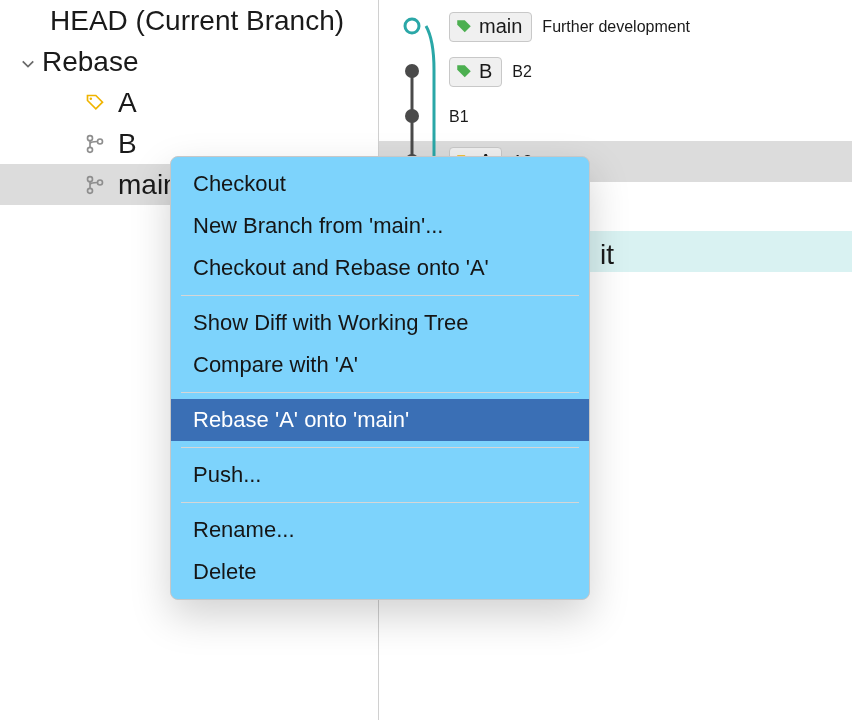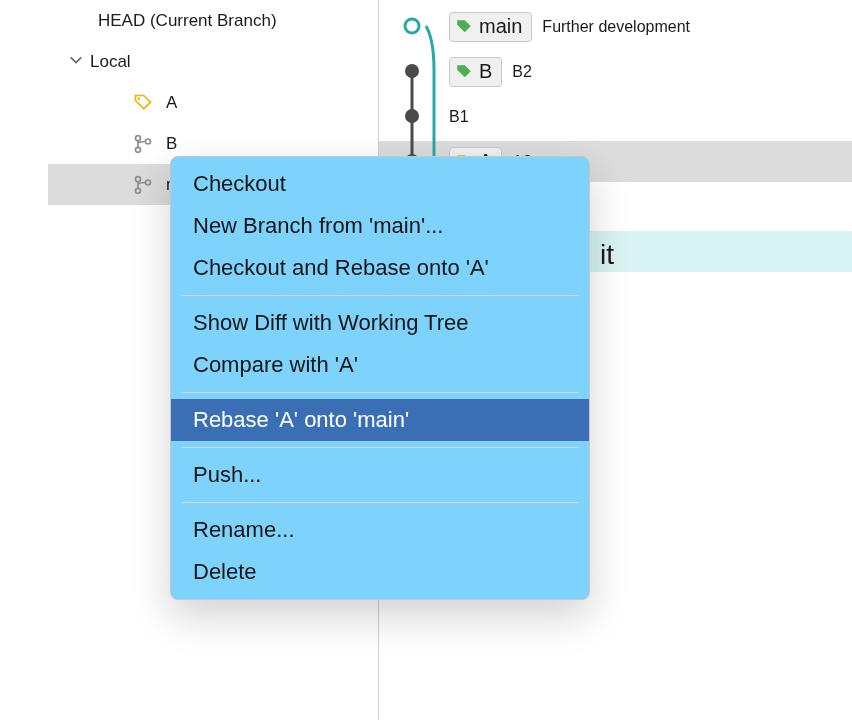--- a/index.html
+++ b/index.html
@@ -19,22 +19,21 @@
     position: absolute;
     left: 0; top: 0;
     width: 378px;
     height: 100%;
   }
   .tree-row {
     display: flex;
     align-items: center;
     height: 41px;
     padding-left: 14px;
-    font-size: 17px;
-    margin-left: 48px;
+    font-size: 28px;
   }
   .chevron-slot { width: 28px; display:flex; justify-content:center; align-items:center; }
   .chevron-down-icon svg { width:14px; height:14px; }
 
   .tree-head { padding-left: 50px; }
   .tree-local { padding-left: 14px; }
   .tree-branch { padding-left: 82px; }
 
   .row-selected {
     background: #dcdcdc;
@@ -135,21 +134,21 @@
   </div>
 
   <div class="tree-row tree-local">
     <span class="chevron-slot">
       <span class="chevron-down-icon">
         <svg viewBox="0 0 16 16">
             <path d="M2 5 L8 11 L14 5" fill="none" stroke="#6a6a6a" stroke-width="2"></path>
           </svg>
       </span>
     </span>
-    <span>Local</span>
+    <span>Rebase</span>
   </div>
 
   <div class="tree-row tree-branch">
     <span class="tag-icon">
       <svg viewBox="0 0 24 24">
           <path d="M3 3 L13 3 L21 11 L13 19 L3 9 Z" fill="none" stroke="#f0b400" stroke-width="2"></path>
           <circle cx="7" cy="7" r="1.5" fill="#f0b400"></circle>
         </svg>
     </span>
     <span>A</span>

